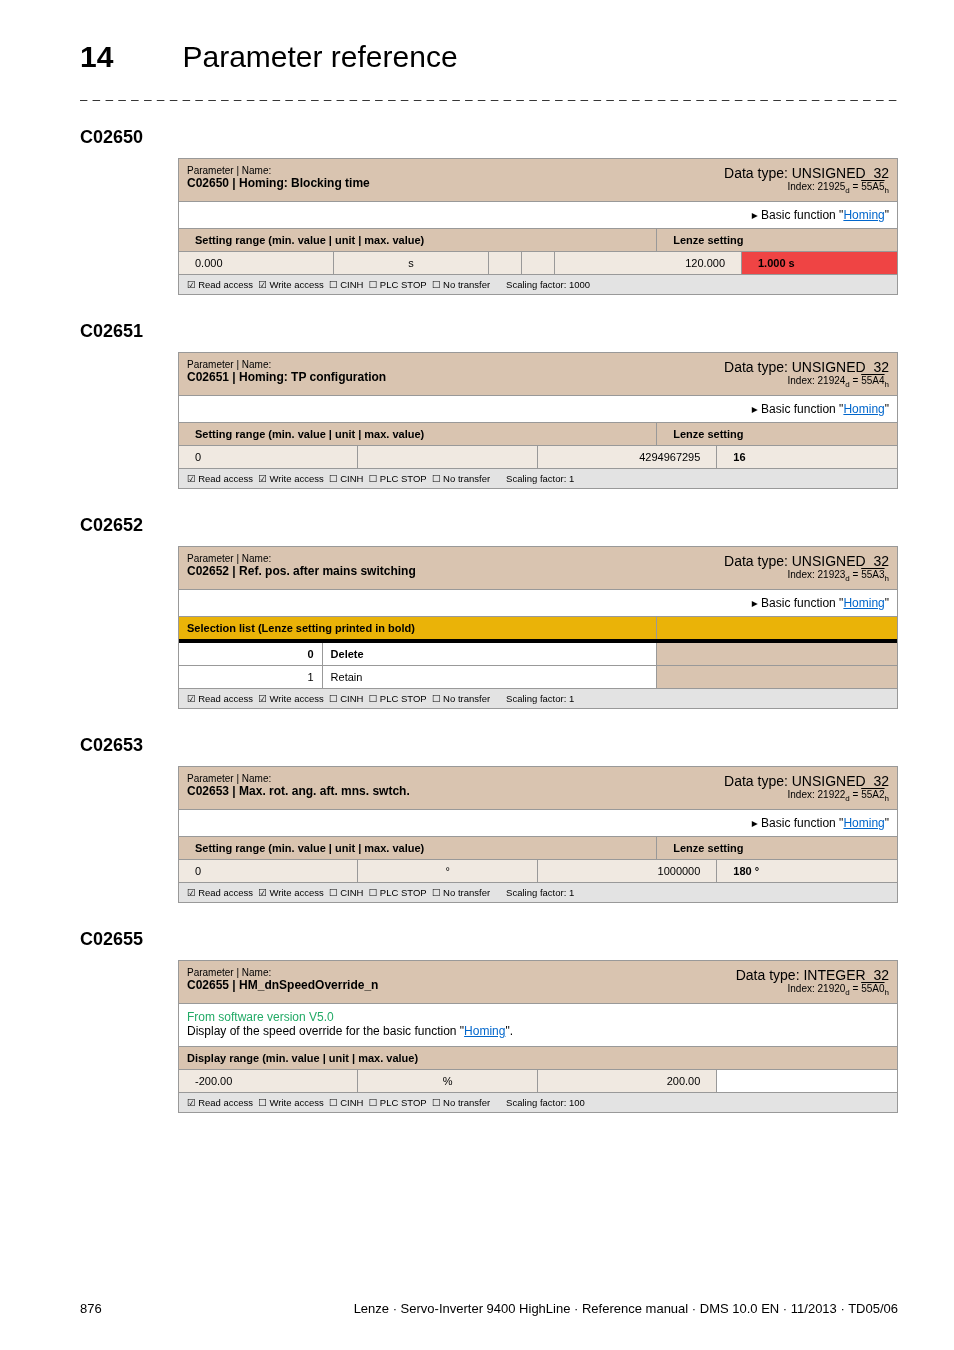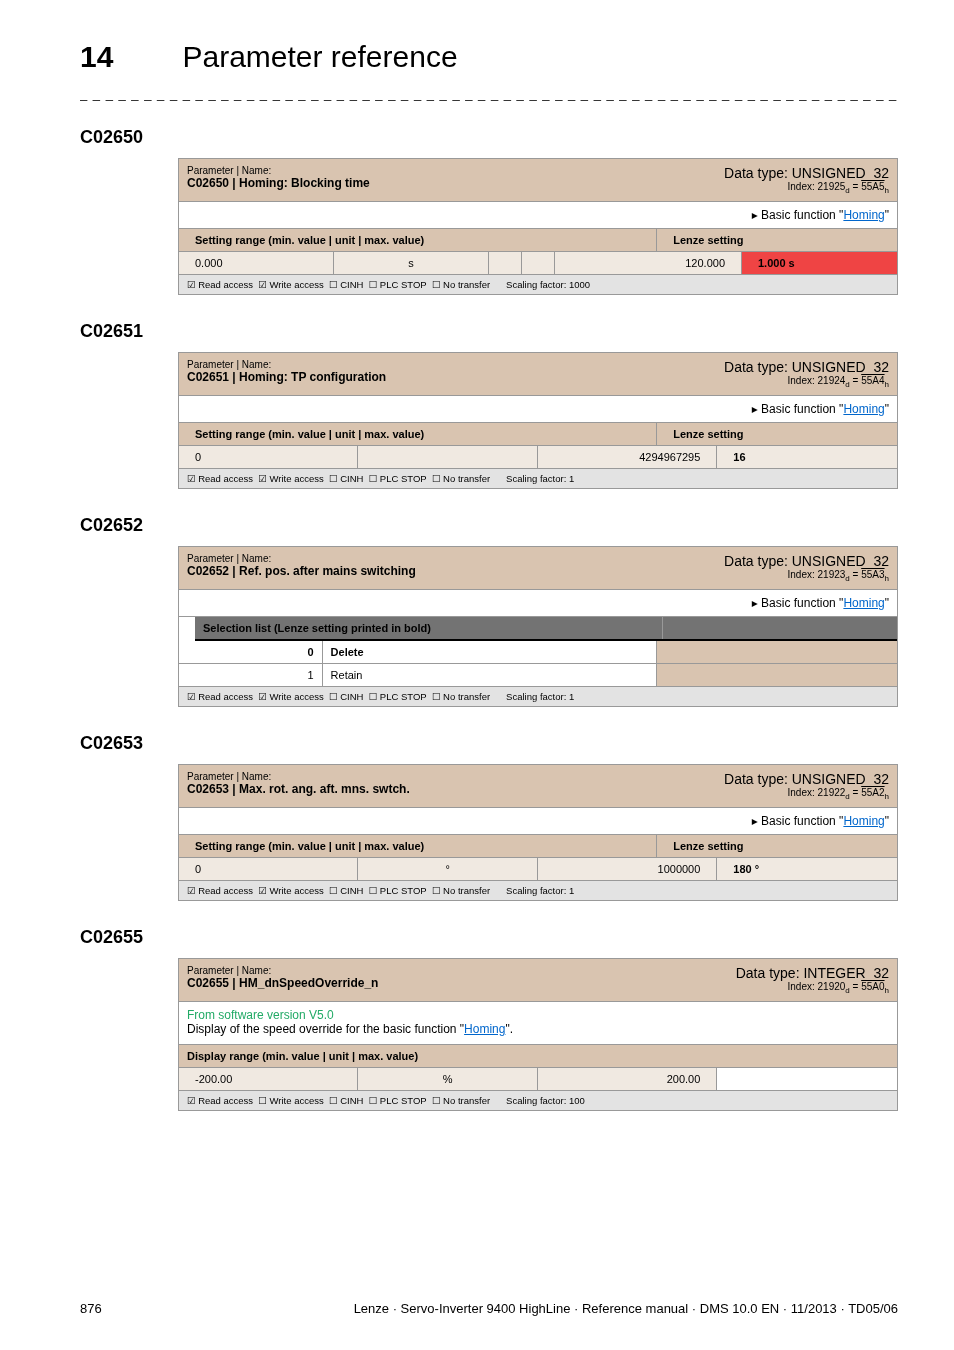--- a/index.html
+++ b/index.html
@@ -127,24 +127,23 @@
   .access-right { flex: 1; padding-left: 16px; }
   .sel-row {
     display: flex;
     background: #fff;
     border-bottom: 1px solid #999;
   }
   .sel-num { width: 20%; text-align: right; padding: 5px 8px; border-right: 1px solid #999; box-sizing: border-box; }
   .sel-txt { width: 46.6%; padding: 5px 8px; border-right: 1px solid #999; box-sizing: border-box; }
   .sel-rest { width: 33.4%; background: #d9c4b0; }
   .sel-hdr-row {
-    background: #737373;
-    display: flex;
-    border-bottom: 2px solid #000000;
-    margin-left: 16px;
+    background: #eab308;
+    display: flex;
+    border-bottom: 4px solid #000000;
   }
   .sel-hdr-left { width: 66.6%; padding: 5px 8px; border-right: 1px solid #999; box-sizing: border-box; font-weight:700; }
   .sel-hdr-right { width: 33.4%; }
   .footer {
     position: absolute;
     bottom: 34px;
     left: 80px;
     right: 56px;
     display: flex;
     justify-content: space-between;

